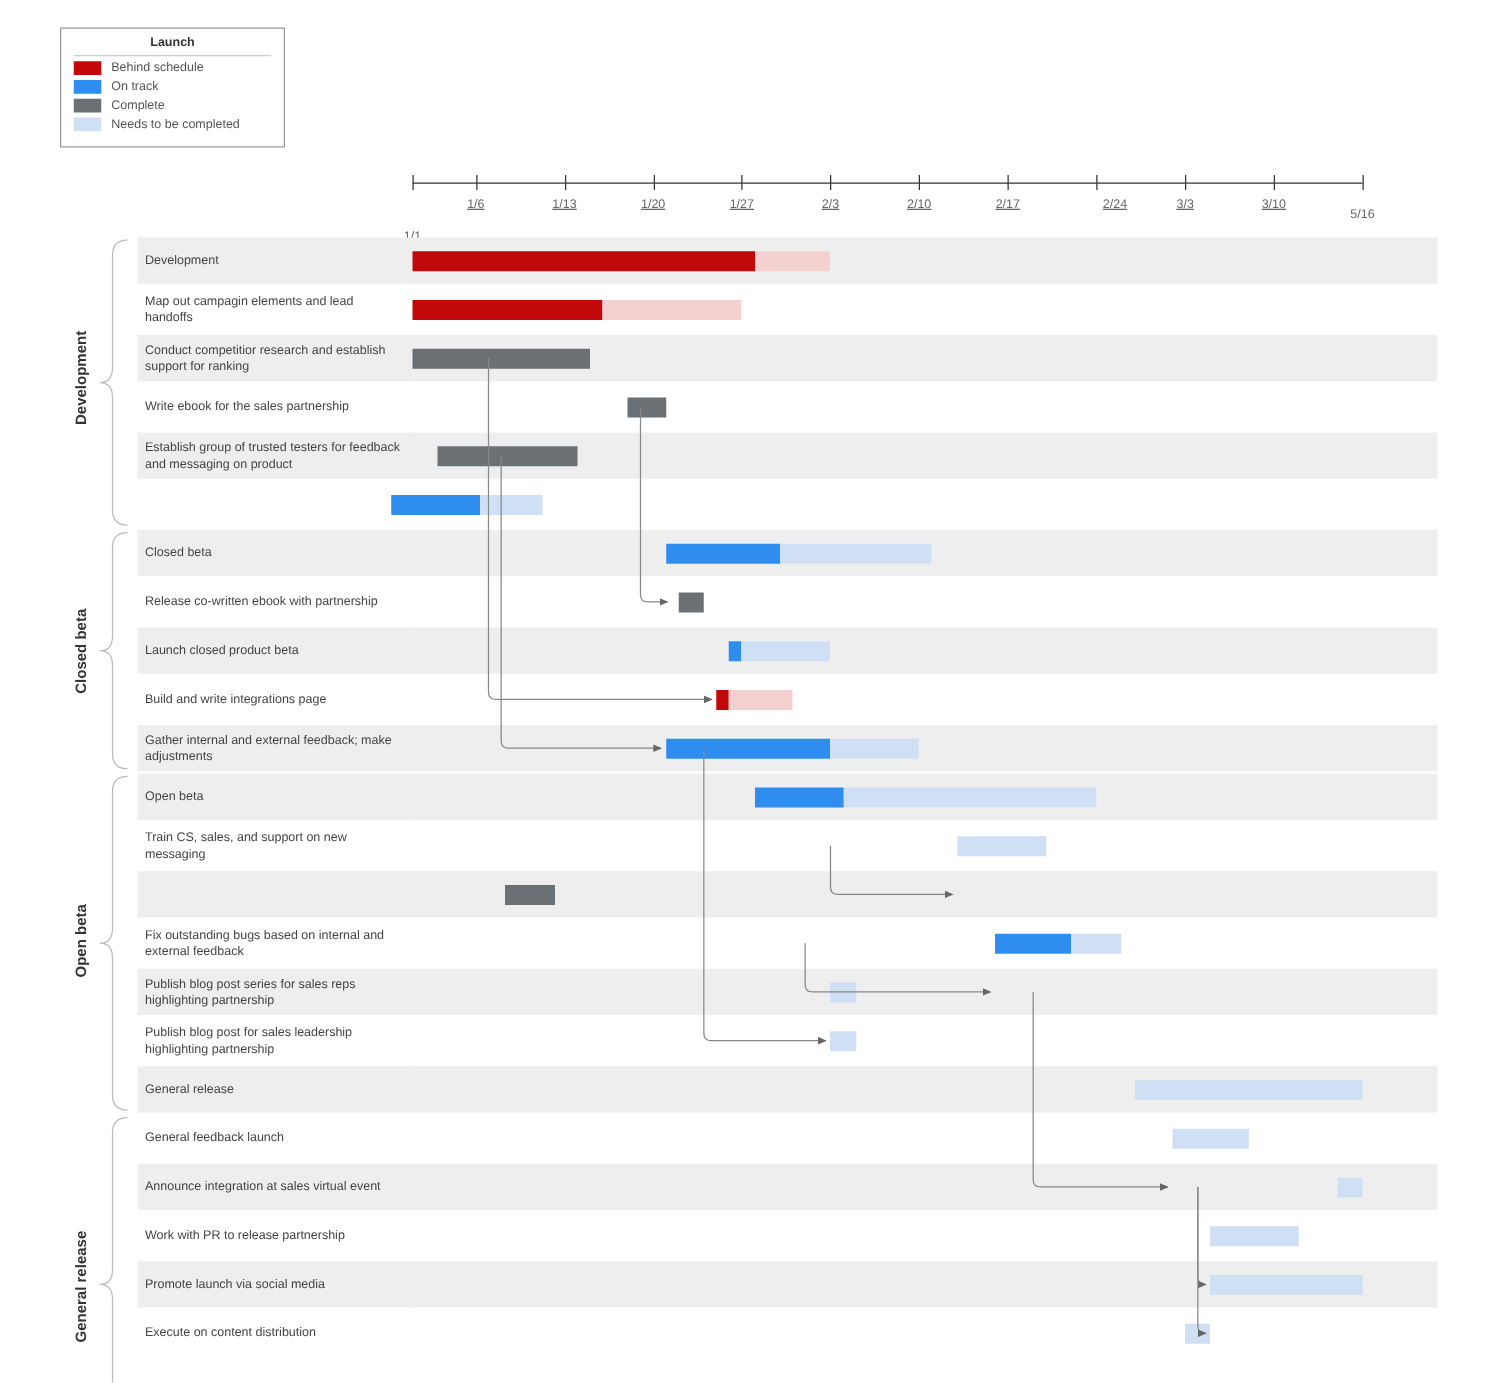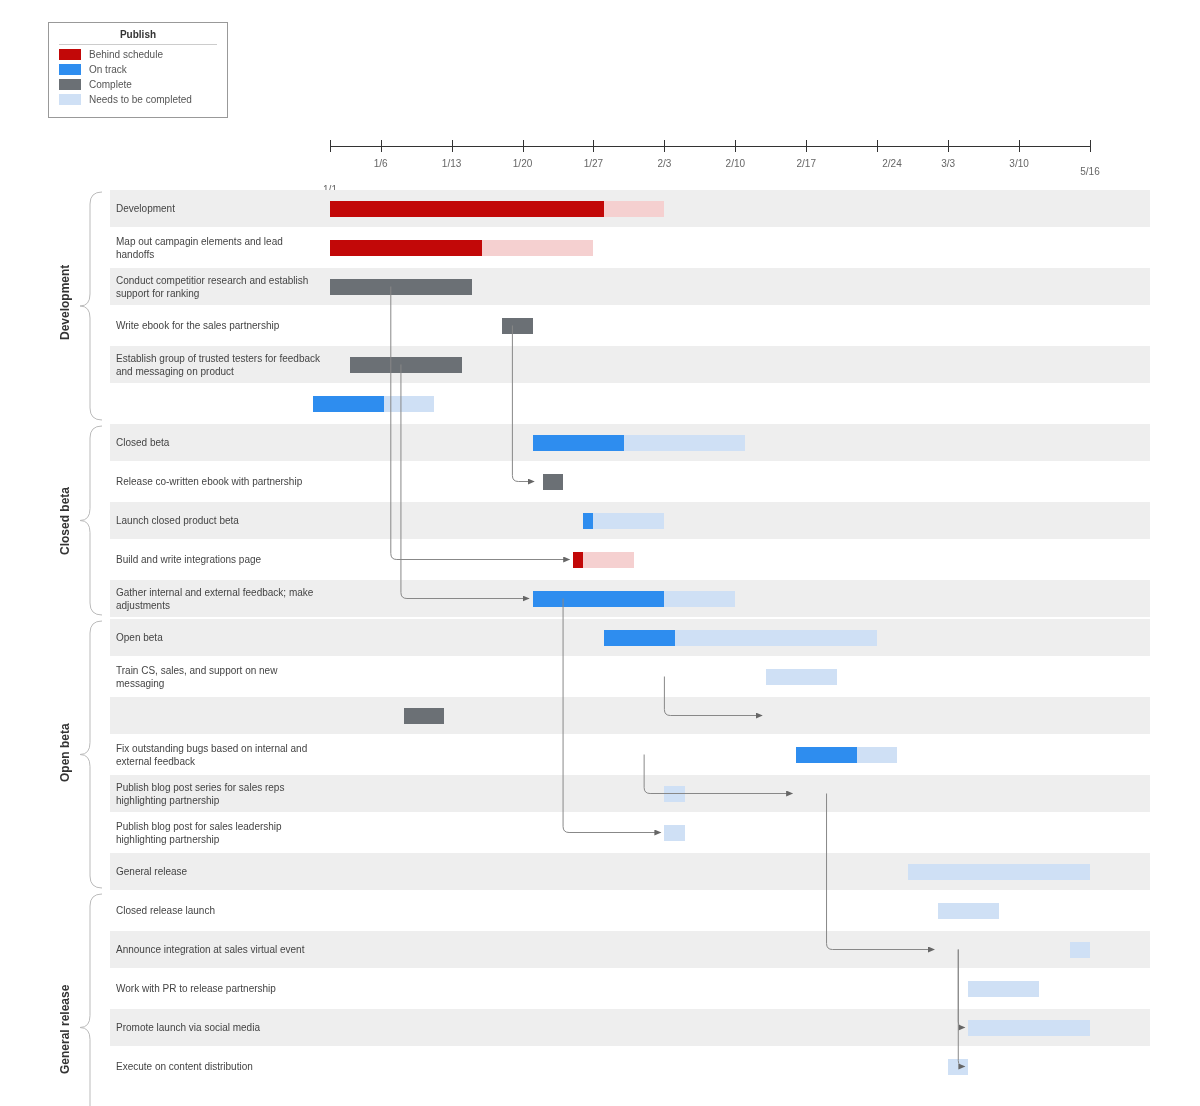--- a/index.html
+++ b/index.html
@@ -13,21 +13,21 @@
   .legend-swatch { width: 22px; height: 11px; flex: 0 0 22px; }
   .sw-behind { background: #c20808; }
   .sw-ontrack { background: #2e8def; }
   .sw-complete { background: #6b7075; }
   .sw-needs { background: #cfe0f5; }
 
   
   .axis { position: absolute; left: 330px; top: 136px; width: 760px; height: 34px; }
   .axis-line { position: absolute; top: 10px; left: 0; right: 0; height: 1px; background: #333; }
   .axis-tick { position: absolute; top: 4px; width: 1px; height: 12px; background: #333; }
-  .axis-label { position: absolute; top: 22px; transform: translateX(-50%); font-size: 10px; color: #666; }
+  .axis-label { position: absolute; top: 22px; transform: translateX(-50%); font-size: 10px; color: #666; text-decoration: underline; }
   .axis-startlabel { position: absolute; top: 48px; left: 0; transform: translateX(-50%); font-size: 10px; color: #666; }
   .axis-endlabel { position: absolute; top: 30px; right: 0; transform: translateX(50%); font-size: 10px; color: #666; }
 
   
   .chart-body { position: absolute; left: 110px; top: 190px; width: 1040px; }
   .row { position: relative; height: 37px; margin-bottom: 2px; display:flex; }
   .row-label { width: 220px; flex: 0 0 220px; padding: 4px 8px 4px 6px; font-size: 10px; line-height: 13px; color: #444; display:flex; align-items:center; }
   .row-bars { position: relative; flex: 1 1 auto; }
   .row.shaded .row-label, .row.shaded .row-bars { background: #eeeeee; }
 
@@ -49,21 +49,21 @@
 
   .brace { position:absolute; }
   .brace path { stroke:#bbb; stroke-width:1; fill:none; }
 </style>
 </head>
 <body>
 
 <div class="container">
 
   <div class="legend">
-    <div class="legend-title">Publish</div>
+    <div class="legend-title">Launch</div>
     <div id="legend-items">
         <div class="legend-item">
           <div class="legend-swatch sw-behind"></div>
           <span>Behind schedule</span>
         </div>
         <div class="legend-item">
           <div class="legend-swatch sw-ontrack"></div>
           <span>On track</span>
         </div>
         <div class="legend-item">
@@ -238,21 +238,21 @@
           <div class="bar bar-blue-light" style="left: 334.4px; width: 20.2667px;"></div>
         </div>
       </div>
       <div class="row shaded">
         <div class="row-label">General release</div>
         <div class="row-bars">
           <div class="bar bar-blue-light" style="left: 577.6px; width: 182.4px;"></div>
         </div>
       </div>
       <div class="row">
-        <div class="row-label">Closed release launch</div>
+        <div class="row-label">General feedback launch</div>
         <div class="row-bars">
           <div class="bar bar-blue-light" style="left: 608px; width: 60.8px;"></div>
         </div>
       </div>
       <div class="row shaded">
         <div class="row-label">Announce integration at sales virtual event</div>
         <div class="row-bars">
           <div class="bar bar-blue-light" style="left: 739.733px; width: 20.2667px;"></div>
         </div>
       </div>

